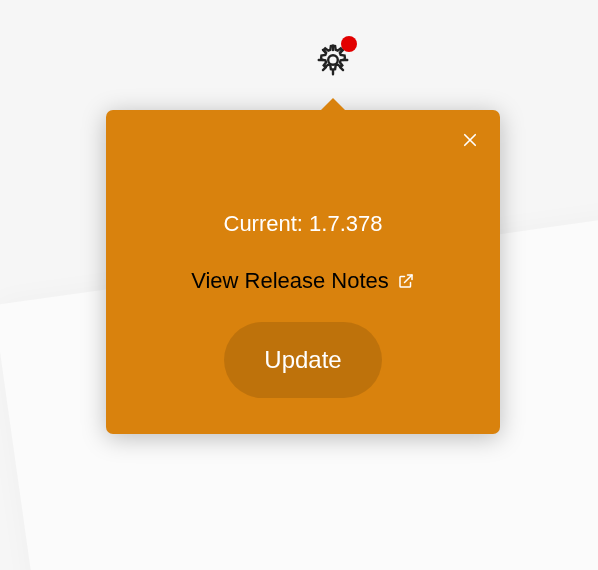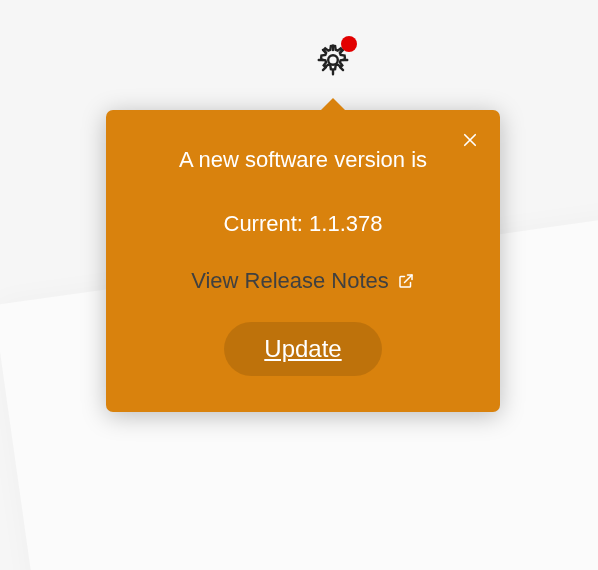--- a/index.html
+++ b/index.html
@@ -94,44 +94,43 @@
       line-height: 1.45;
       text-align: center;
       margin-top: 4px;
       font-weight: 400;
     }
     .release-link {
       display: flex;
       align-items: center;
       justify-content: center;
       gap: 8px;
-      color: #404040;
+      color: #000000;
       font-size: 22px;
       margin-top: 28px;
       cursor: pointer;
       font-weight: 400;
     }
     .ext-icon {
       display: inline-flex;
       width: 18px;
       height: 18px;
     }
     .update-btn {
       display: block;
       margin: 28px auto 0 auto;
-      padding: 13px 40px;
+      padding: 24px 40px;
       background: rgba(0,0,0,0.12);
       border: none;
       border-radius: 999px;
       color: #fff;
       font-size: 24px;
       font-weight: 400;
       cursor: pointer;
       font-family: inherit;
-      text-decoration: underline;
     }
   </style>
 </head>
 <body>
 
 <div class="bg-shape"></div>
 
 <div class="gear-wrap">
   <div class="gear-icon">
     <svg viewBox="0 0 24 24" fill="none" stroke="#222" stroke-width="1.6">
@@ -144,23 +143,23 @@
 </div>
 
 <div class="popover">
   <div class="close-btn">
     <svg viewBox="0 0 24 24" width="18" height="18" stroke="#fff" stroke-width="2.2" fill="none" stroke-linecap="round">
       <path d="M5 5l14 14M19 5L5 19"></path>
     </svg>
   </div>
 
   <div class="msg">
-    <span>A new software version is</span><br>
     <br>
-    <span>Current: 1.1.378</span>
+    <br>
+    <span>Current: 1.7.378</span>
   </div>
 
   <div class="release-link">
     <span>View Release Notes</span>
     <span class="ext-icon">
       <svg viewBox="0 0 24 24" width="18" height="18" stroke="#fff" stroke-width="2" fill="none" stroke-linecap="round" stroke-linejoin="round">
         <path d="M14 4h6v6"></path>
         <path d="M20 4L10 14"></path>
         <path d="M18 14v5a1 1 0 0 1-1 1H5a1 1 0 0 1-1-1V7a1 1 0 0 1 1-1h5"></path>
       </svg>

